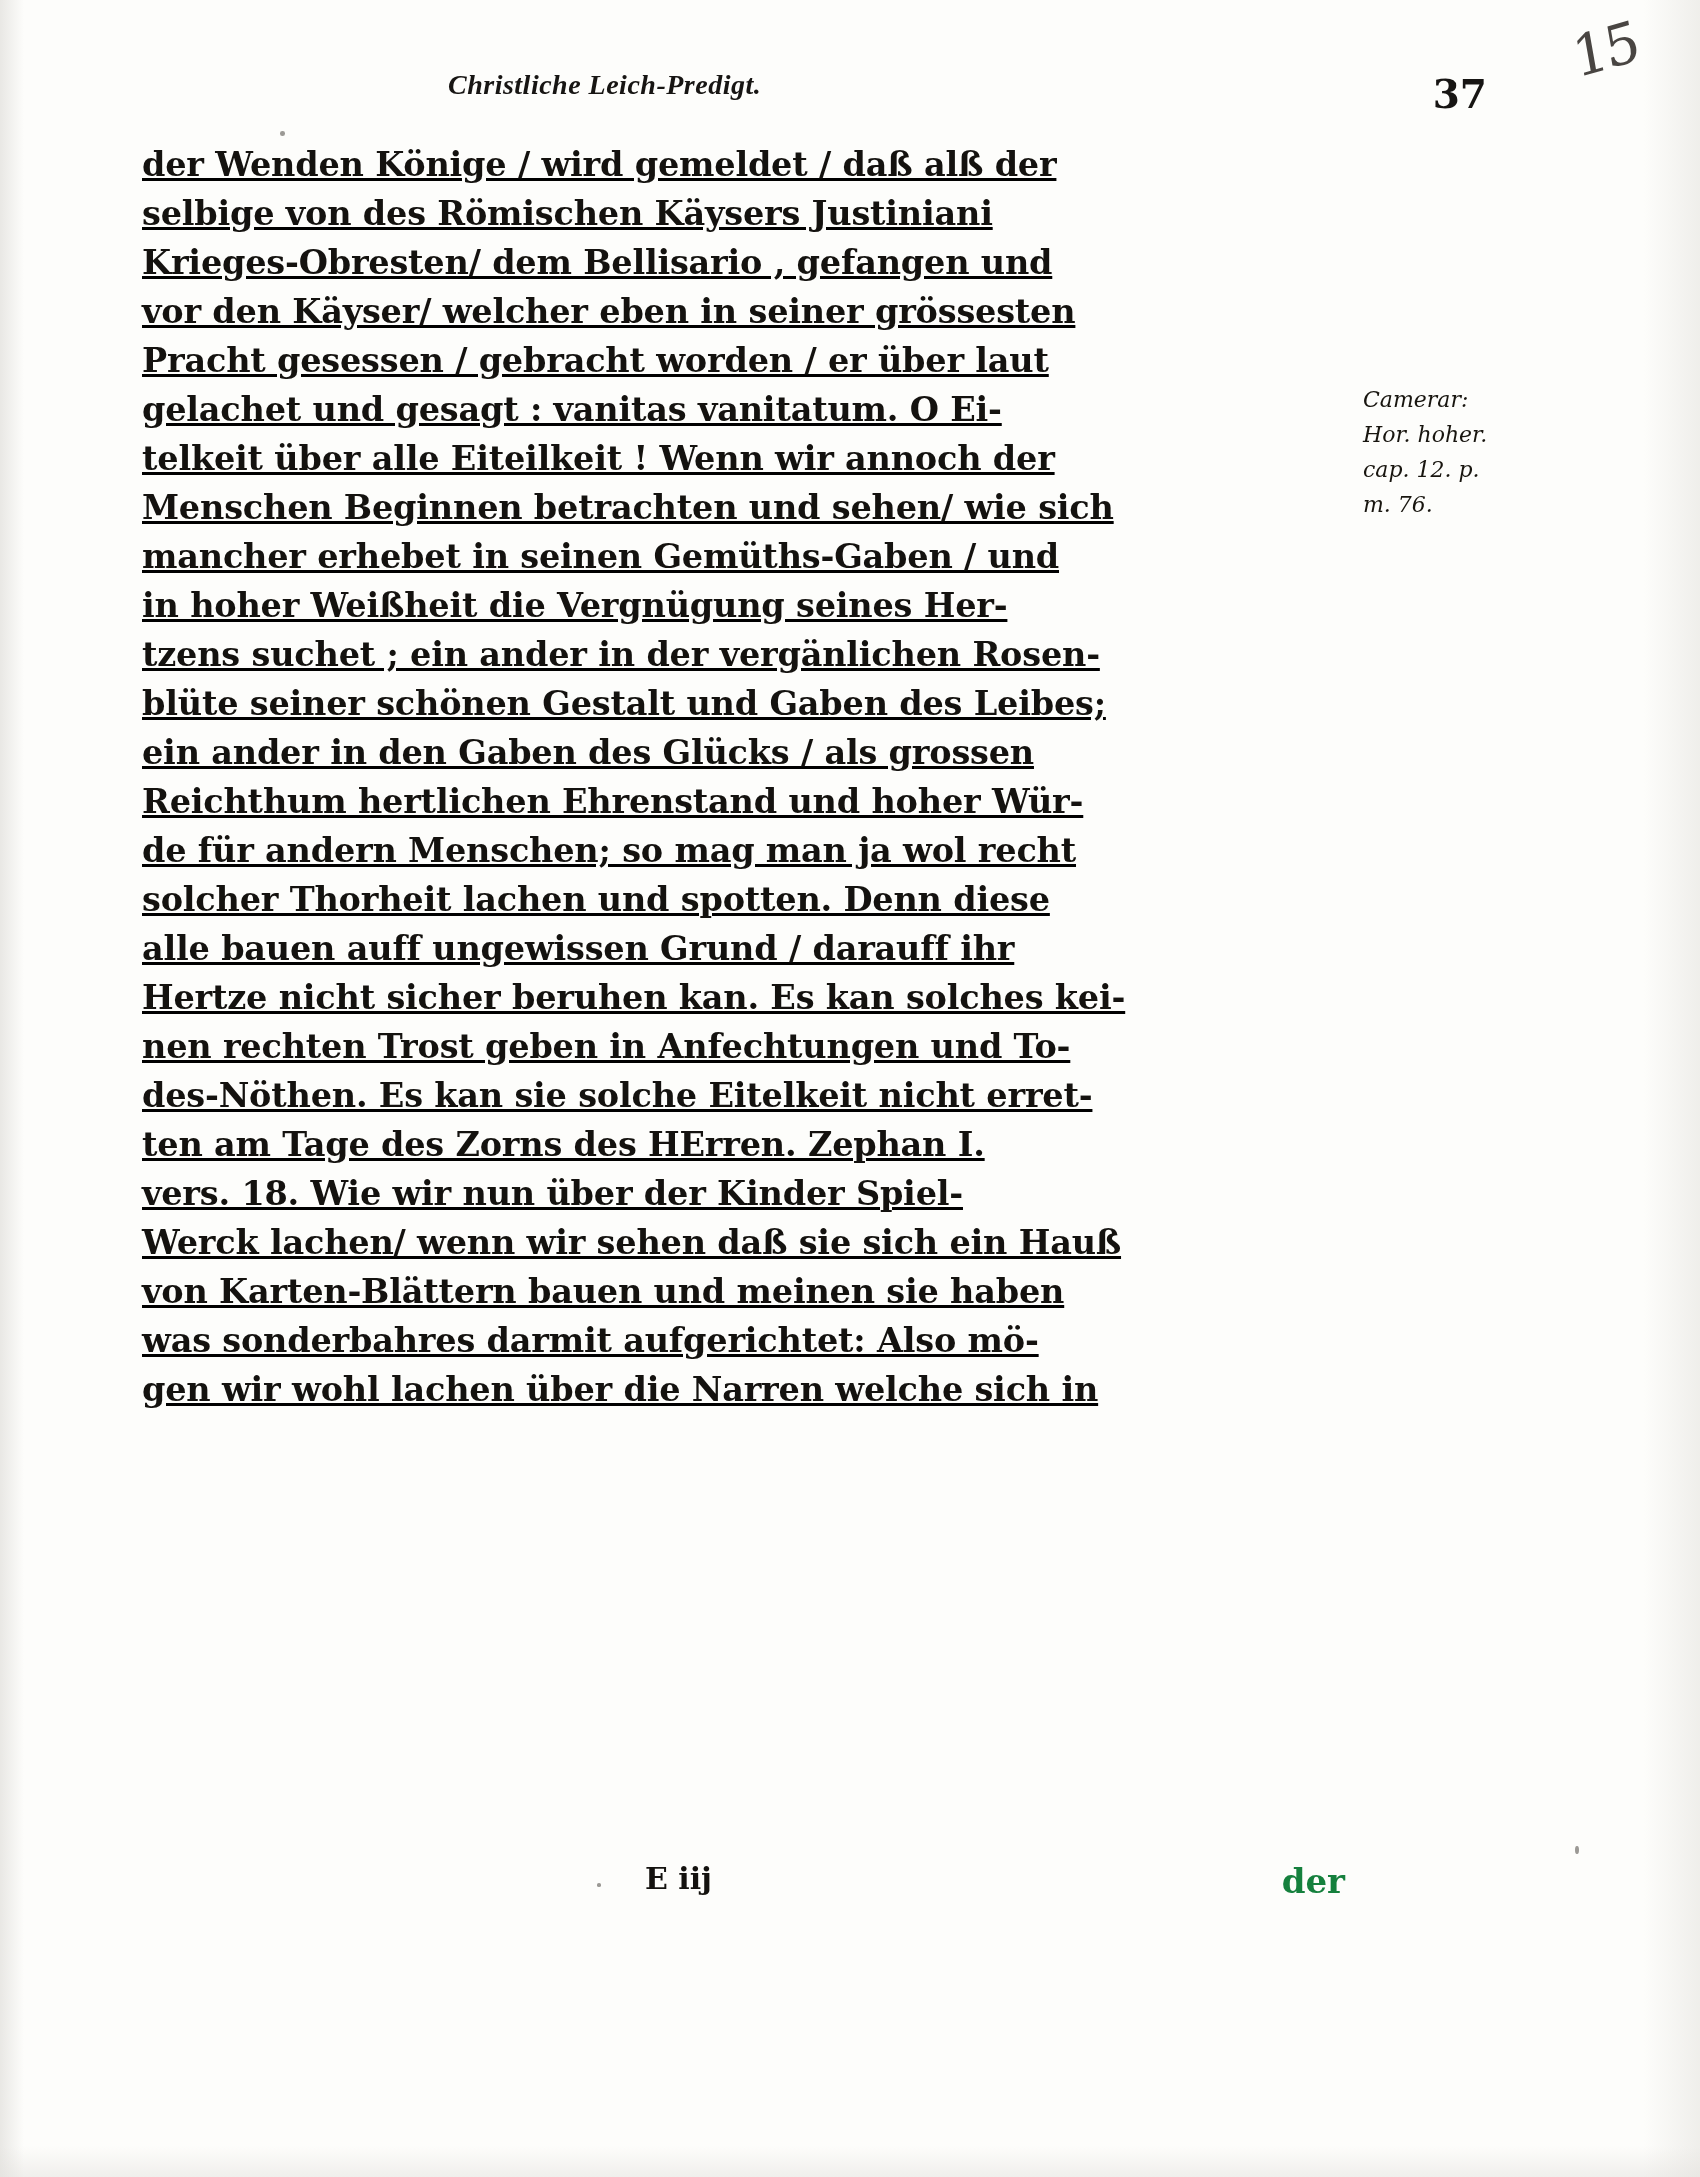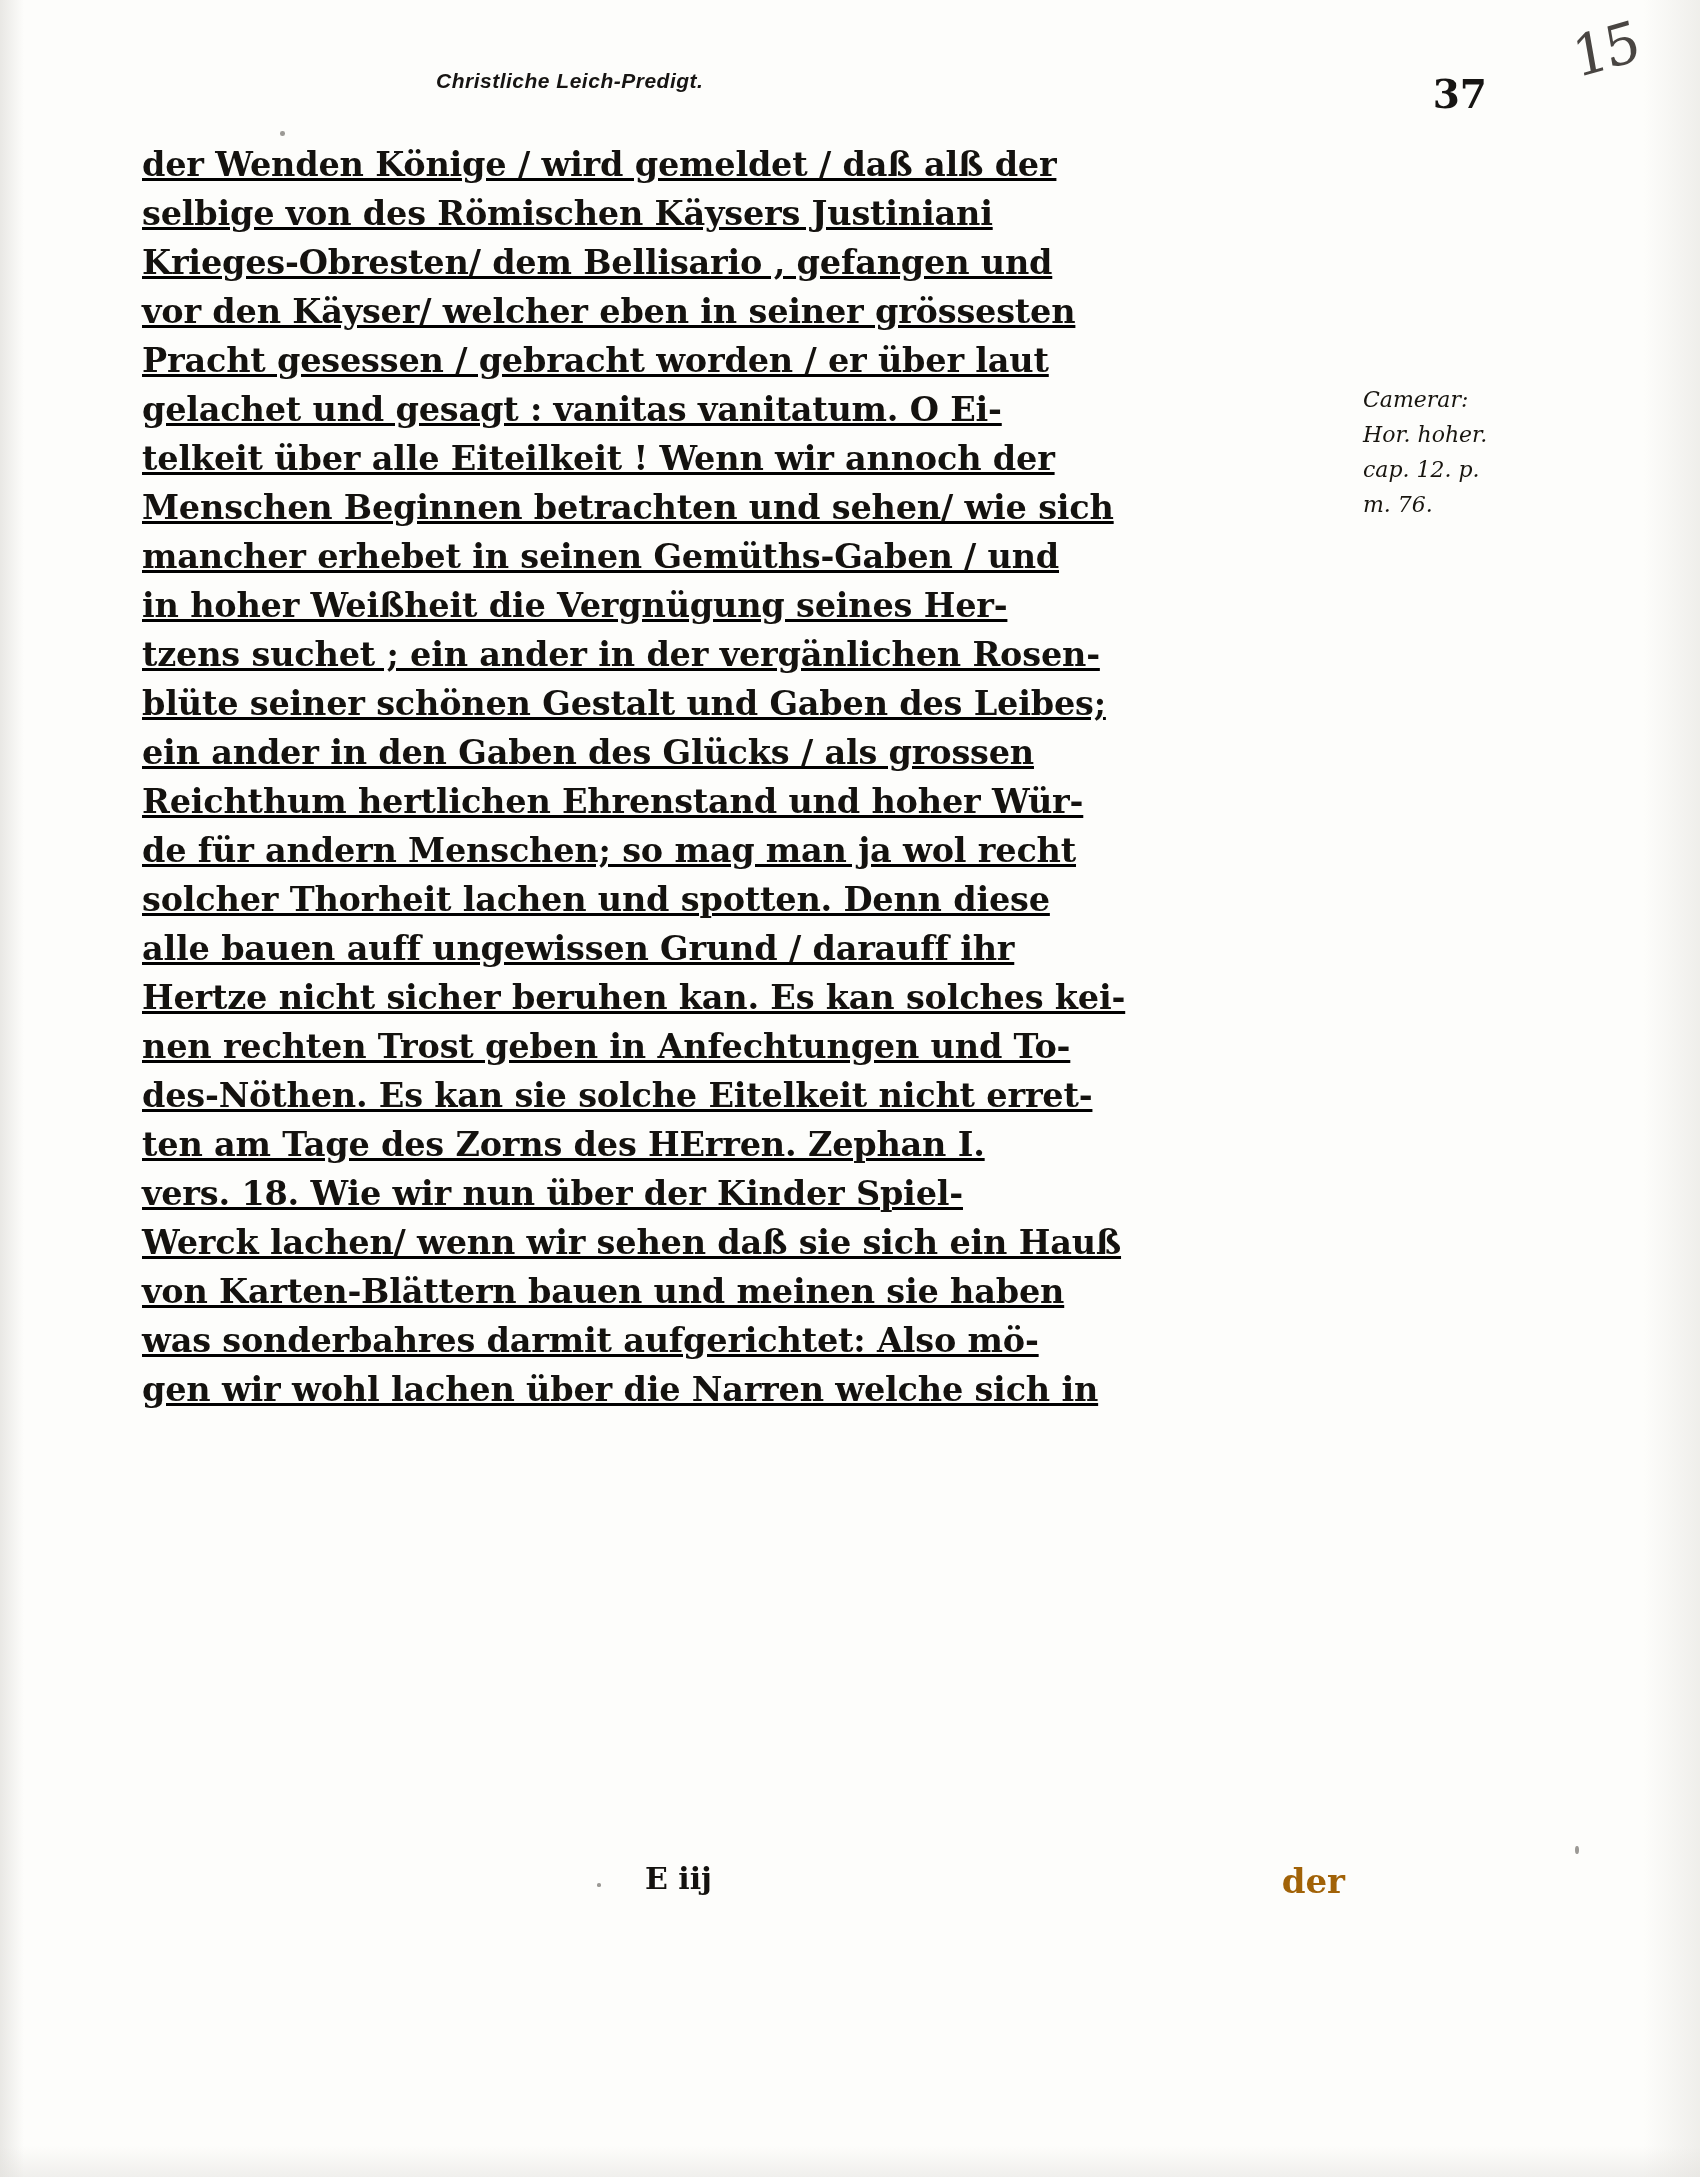--- a/index.html
+++ b/index.html
@@ -61,26 +61,26 @@
   
   .header {
     position: absolute;
     top: 69px;
     left: 140px;
     right: 140px;
     height: 45px;
   }
   .running-title {
     position: absolute;
-    left: 296px;
+    left: 308px;
     top: 0;
-    font-family: Liberation Sans, sans-serif;
+    font-family: Liberation Serif, serif;
     font-weight: 700;
     font-style: italic;
-    font-size: 21px;
+    font-size: 28px;
     letter-spacing: 0.5px;
     color: #171513;
     white-space: nowrap;
   }
   .page-number {
     position: absolute;
     right: 73px;
     top: 1.9px;
     font-family: "DejaVu Serif", serif;
     font-weight: 700;
@@ -139,21 +139,21 @@
     font-size: 30px;
     color: #14120f;
   }
   .catchword {
     position: absolute;
     right: 0;
     top: 0;
     font-family: "DejaVu Serif", serif;
     font-weight: 700;
     font-size: 34px;
-    color: #a16207;
+    color: #15803d;
   }
 
   
   .speck {
     position: absolute;
     background: #3a3530;
     border-radius: 50%;
     opacity: .5;
   }
 </style>

